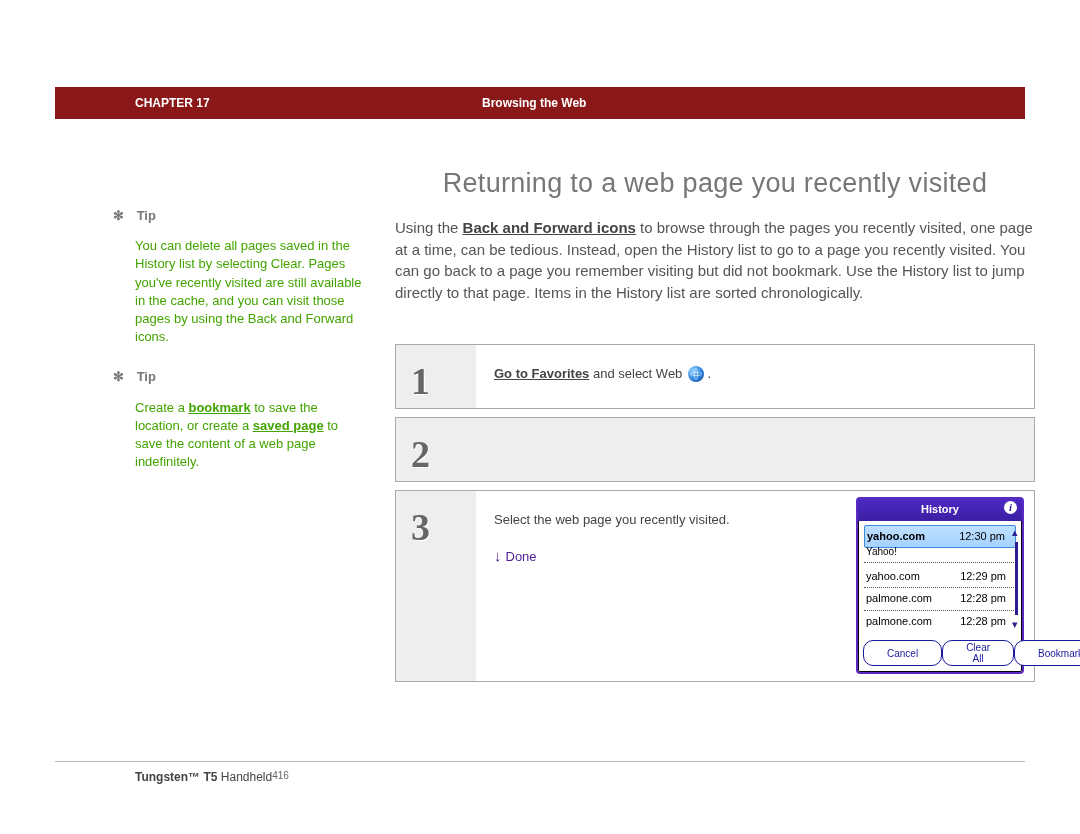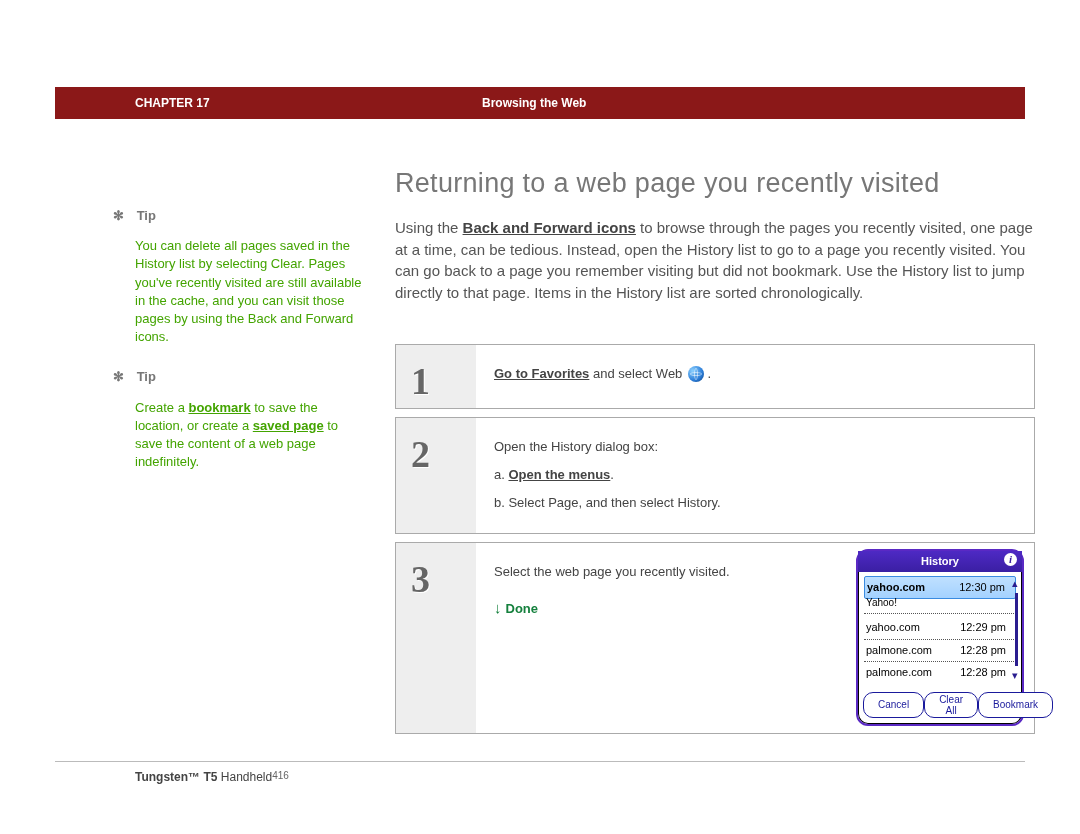--- a/index.html
+++ b/index.html
@@ -57,20 +57,21 @@
     left: 395px;
     top: 165px;
     width: 640px;
   }
   .page-title {
     color:#777;
     font-weight:300;
     font-size: 27px;
     letter-spacing: .3px;
     margin-bottom: 14px;
+    text-align: center;
   }
   .intro {
     color:#555;
     font-size: 15px;
     line-height: 1.45;
     margin-bottom: 40px;
   }
   .intro .u { text-decoration: underline; font-weight:bold; color:#444;}
 
   .steps { width: 100%; }
@@ -98,21 +99,21 @@
   .step-body {
     flex:1;
     background:#fff;
     padding: 20px 18px;
     font-size: 13px;
     color:#444;
   }
   .step-body .u { text-decoration: underline; font-weight:bold;}
   .step-body p { margin: 0 0 10px 0; }
   .step-body p:last-child { margin-bottom:0; }
-  .done-line { color:#15803d; font-weight:bold; margin-top:16px;}
+  .done-line { color:#4c1d95; font-weight:normal; margin-top:16px;}
   .done-line .arrow { display:inline-block; margin-right:4px; font-size:15px;}
 
   .web-icon {
     display:inline-block;
     width:16px; height:16px;
     vertical-align:middle;
     background: radial-gradient(circle at 30% 30%, #8bd0ff 0%, #2b7dd8 60%, #0a3a78 100%);
     border-radius:50%;
     position:relative;
     margin-left:2px;
@@ -126,21 +127,21 @@
   .web-icon::before{ left:2px; right:2px; top:6px; bottom:6px;}
   .web-icon::after{ top:2px; bottom:2px; left:6px; right:6px;}
 
   
   .history-dialog {
     position:absolute;
     right: 10px;
     top: 6px;
     width: 168px;
     border: 2px solid #5a29c4;
-    border-radius: 12px;
+    border-radius: 4px;
     background:#fff;
     font-family: Tahoma, Arial, sans-serif;
     font-size: 11px;
     box-shadow: 0 0 0 1px #000 inset;
   }
   .history-title {
     background: linear-gradient(#4e29c4,#3a1fa3);
     color:#fff;
     text-align:center;
     font-weight:bold;
@@ -178,21 +179,21 @@
     border-bottom:1px solid #3a8be0;
   }
   .history-sub { font-size:10px; color:#000; padding-left:2px; margin-top:-3px; margin-bottom:3px; border-bottom:1px dotted #555; padding-bottom:3px;}
   .history-buttons {
     display:flex; justify-content:space-between;
     padding: 4px 5px 6px 5px;
   }
   .pbtn {
     border:1px solid #1a1a9c;
     border-radius:10px;
-    padding:1px 14px;
+    padding:1px 23px;
     font-size:10px;
     background:#fff;
     color:#1a1a9c;
     cursor:pointer;
   }
 
   .footer-rule {
     position:absolute;
     left:55px; right:55px; bottom:72px;
     border-top:1px solid #bbb;
@@ -251,25 +252,20 @@
         </div>
       <div class="step-body">
         <span class="u">Go to Favorites</span><span> and select Web </span><span class="web-icon"></span> .
       </div>
     </div>
 
     <div class="step">
       <div class="step-num-cell">
           <span class="step-num">2</span>
         </div>
-      <div class="step-body">
-        <p>Open the History dialog box:</p>
-        <p><span>a.  </span><span class="u">Open the menus</span><span>.</span></p>
-        <p>b.  Select Page, and then select History.</p>
-      </div>
     </div>
 
     <div class="step">
       <div class="step-num-cell">
           <span class="step-num">3</span>
         </div>
       <div class="step-body step3-flex">
         <div class="step3-text">
           <p>Select the web page you recently visited.</p>
           <div class="done-line">

